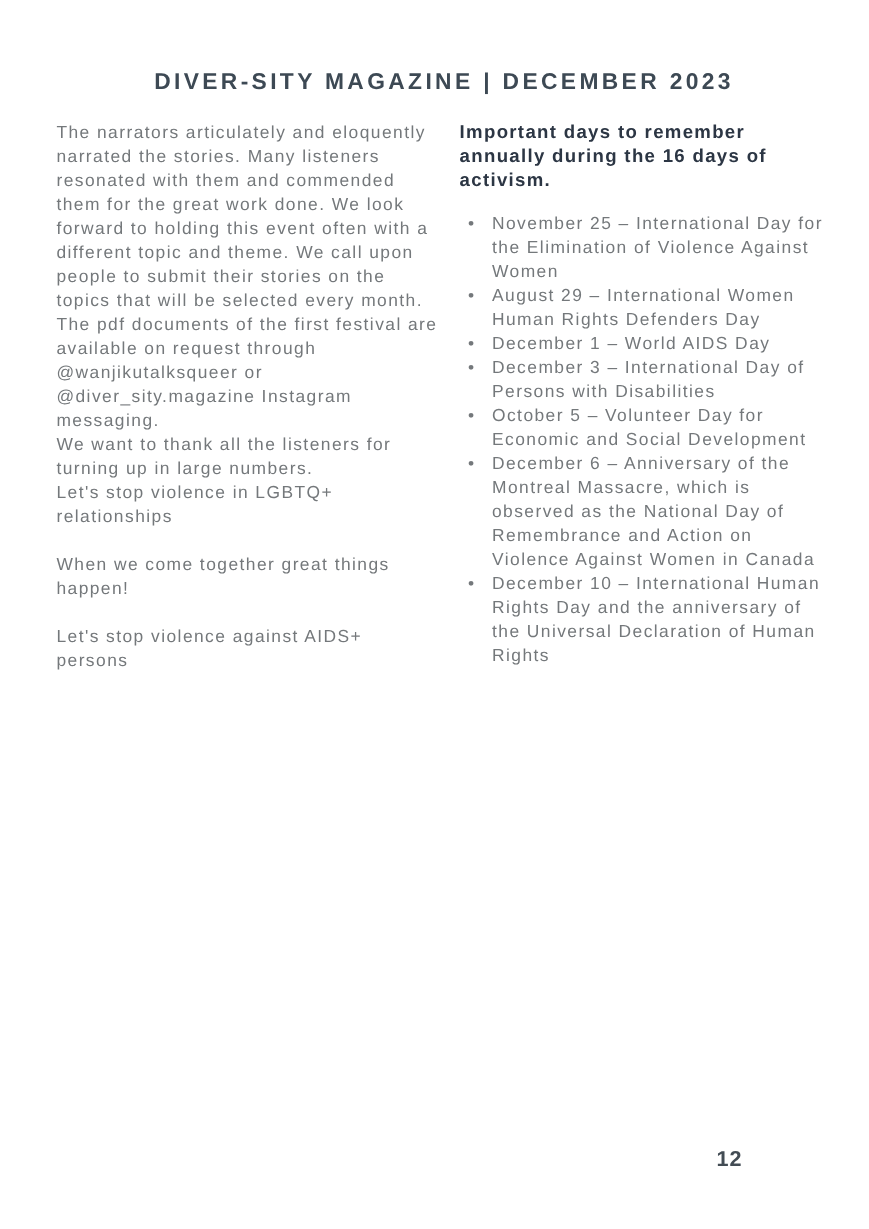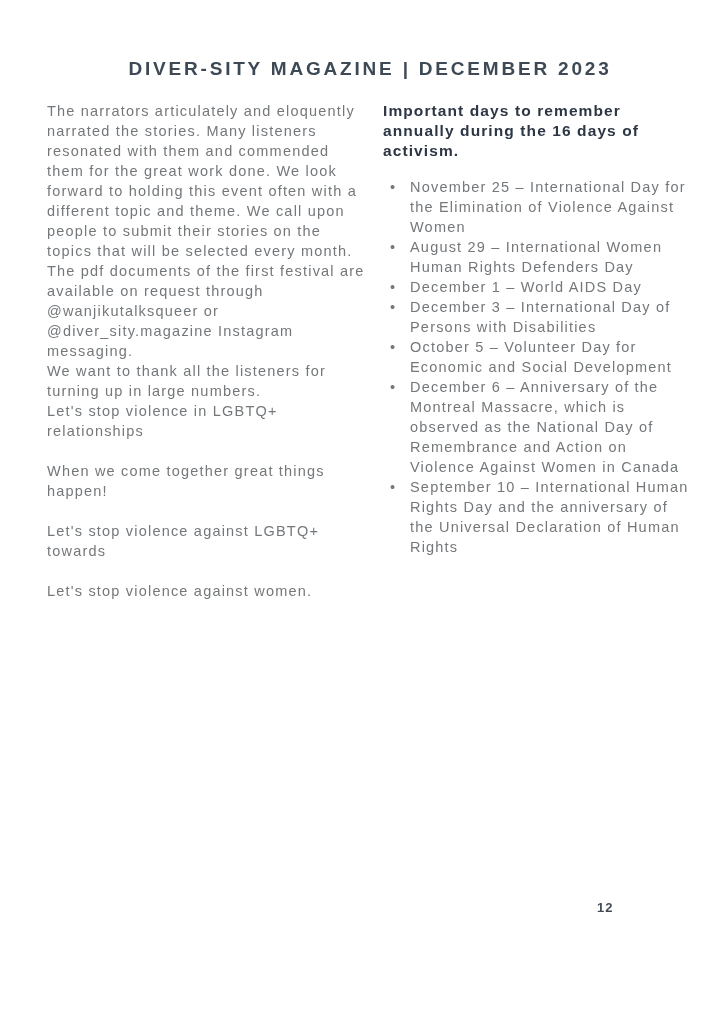--- a/index.html
+++ b/index.html
@@ -71,56 +71,55 @@
     padding-left:27px;
   }
   .days-list li .bullet{
     position:absolute;
     left:7px;
     top:0;
     line-height:20px;
   }
   .page-number{
     position:absolute;
-    top:900px;
+    top:956px;
     left:597px;
     color:var(--page-number);
-    font-size:13px;
+    font-size:18px;
     font-weight:600;
     letter-spacing:1px;
   }
 </style>
 </head>
 <body>
 
 <div class="page">
 
   <div class="header">DIVER-SITY MAGAZINE | DECEMBER 2023</div>
 
   <div class="columns">
 
     <div class="left-col">
       <p>The narrators articulately and eloquently narrated the stories. Many listeners resonated with them and commended them for the great work done. We look forward to holding this event often with a different topic and theme. We call upon people to submit their stories on the topics that will be selected every month. The pdf documents of the first festival are available on request through @wanjikutalksqueer or @diver_sity.magazine Instagram messaging.</p>
       <p>We want to thank all the listeners for turning up in large numbers.</p>
       <p class="gap-after">Let's stop violence in LGBTQ+ relationships</p>
       <p class="gap-after">When we come together great things happen!</p>
-      <p class="gap-after">Let's stop violence against LGBTQ+ towards</p>
-      <p>Let's stop violence against women.</p>
+      <p class="gap-after">Let's stop violence against AIDS+ persons</p>
     </div>
 
     <div class="right-col">
       <div class="right-heading">Important days to remember annually during the 16 days of activism.</div>
       <ul class="days-list">
         <li><span class="bullet">•</span><span>November 25 – International Day for the Elimination of Violence Against Women</span></li>
         <li><span class="bullet">•</span><span>August 29 – International Women Human Rights Defenders Day</span></li>
         <li><span class="bullet">•</span><span>December 1 – World AIDS Day</span></li>
         <li><span class="bullet">•</span><span>December 3 – International Day of Persons with Disabilities</span></li>
         <li><span class="bullet">•</span><span>October 5 – Volunteer Day for Economic and Social Development</span></li>
         <li><span class="bullet">•</span><span>December 6 – Anniversary of the Montreal Massacre, which is observed as the National Day of Remembrance and Action on Violence Against Women in Canada</span></li>
-        <li><span class="bullet">•</span><span>September 10 – International Human Rights Day and the anniversary of the Universal Declaration of Human Rights</span></li>
+        <li><span class="bullet">•</span><span>December 10 – International Human Rights Day and the anniversary of the Universal Declaration of Human Rights</span></li>
       </ul>
     </div>
 
   </div>
 
   <div class="page-number">12</div>
 
 </div>
 
 </body></html>

